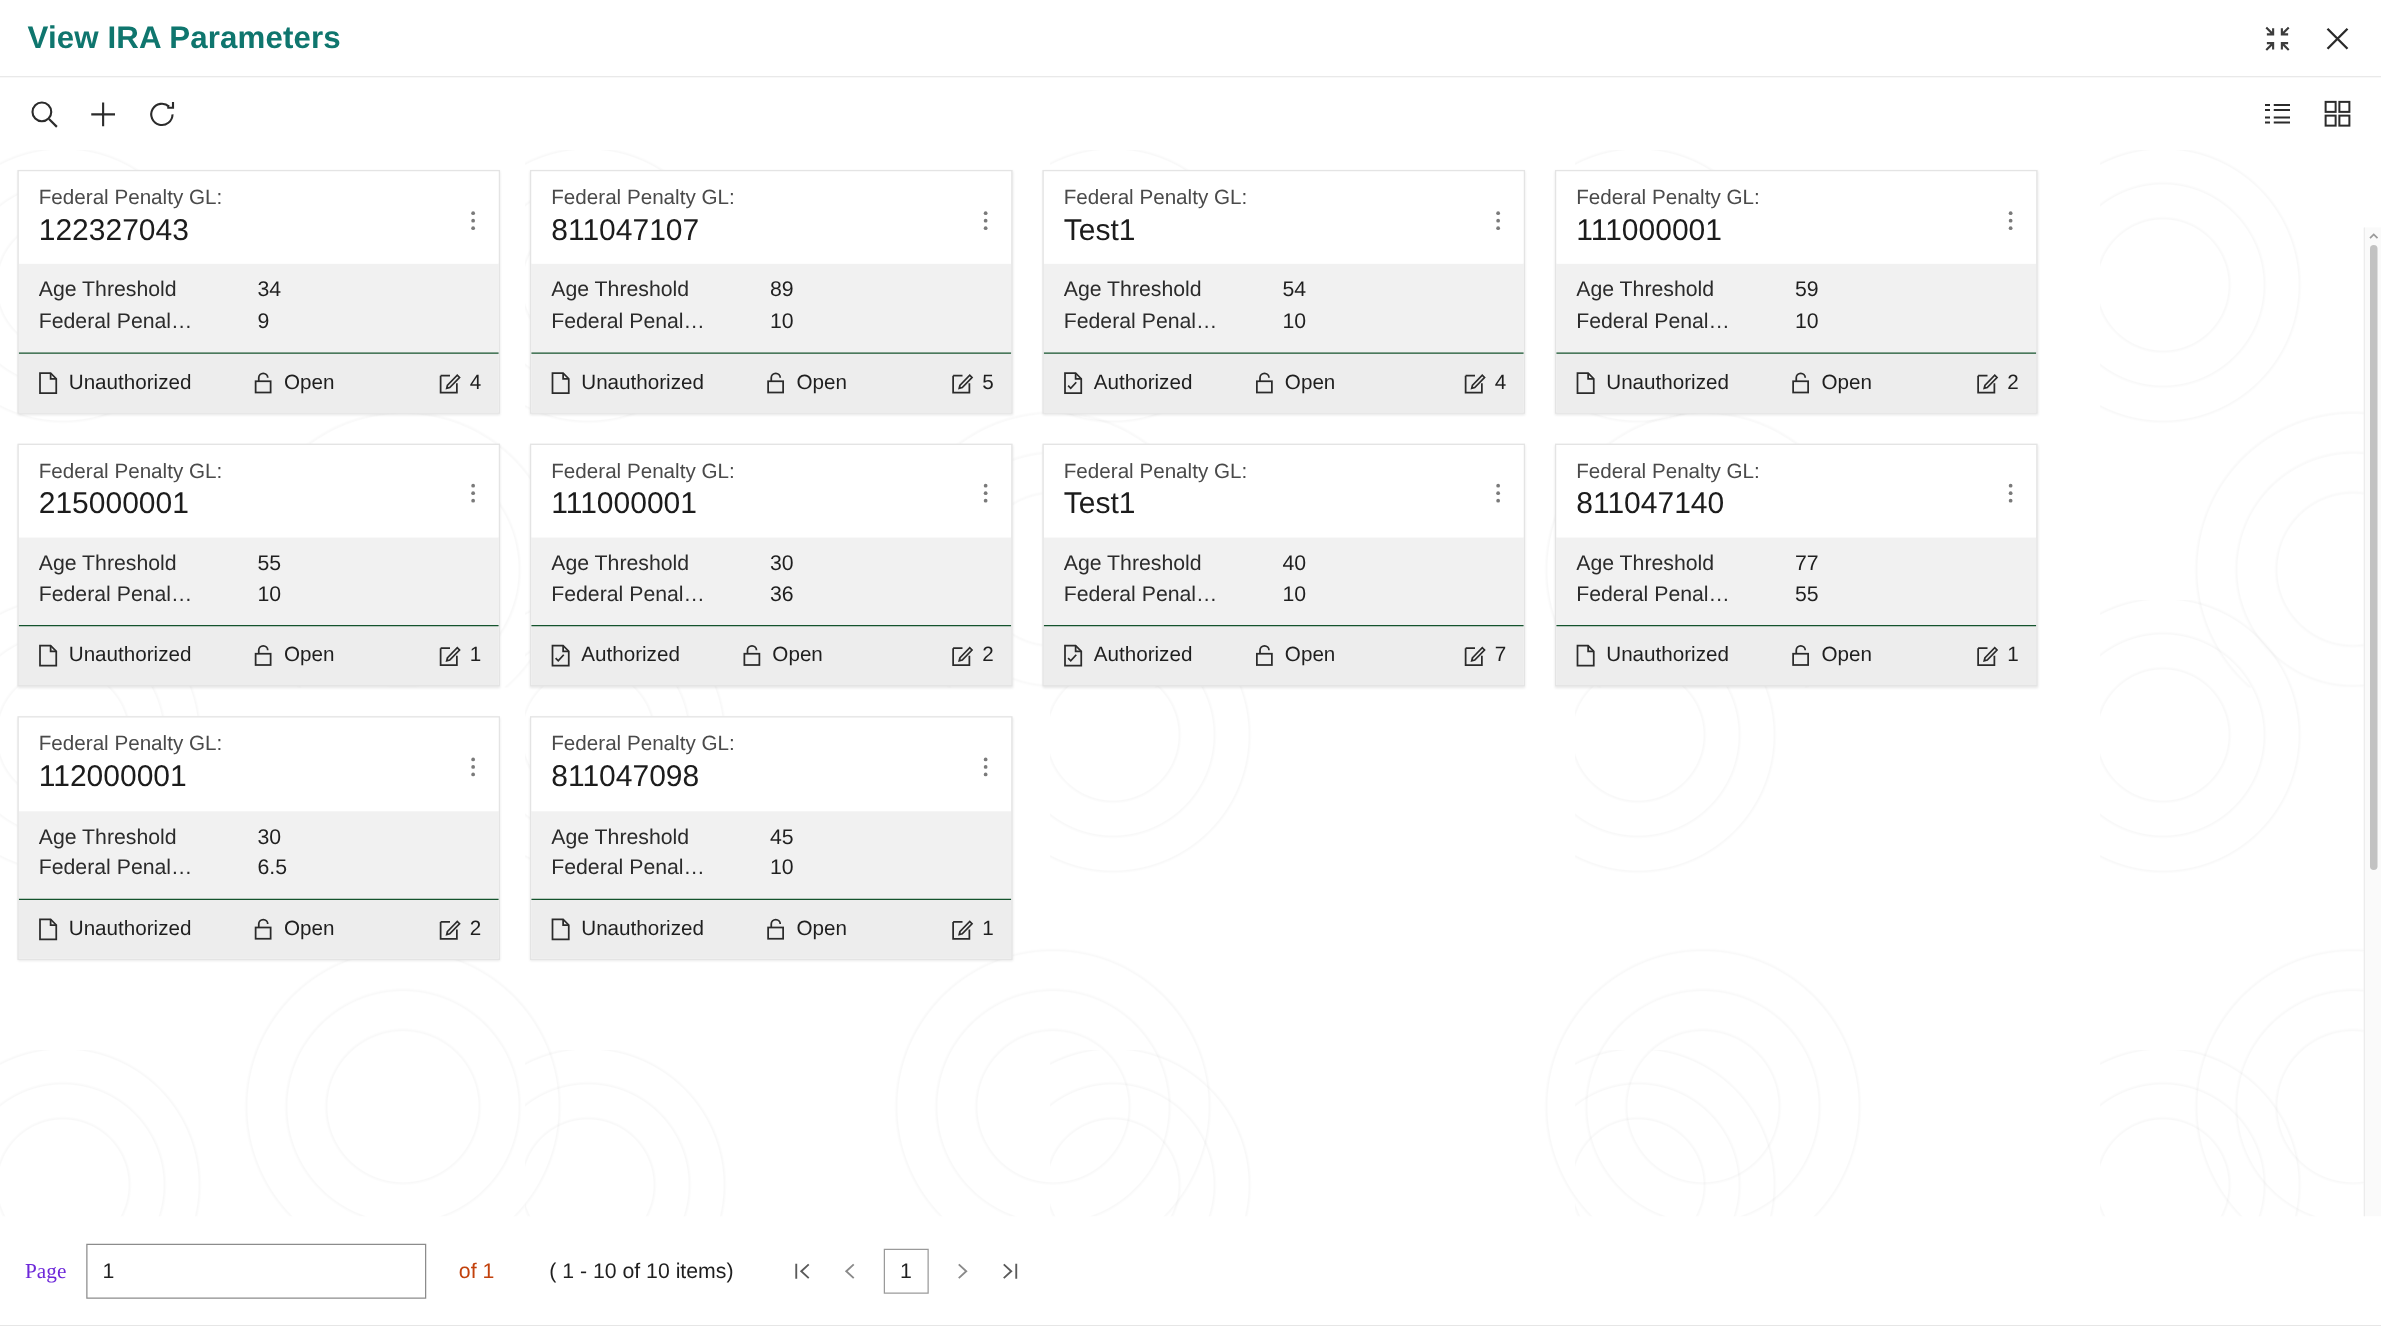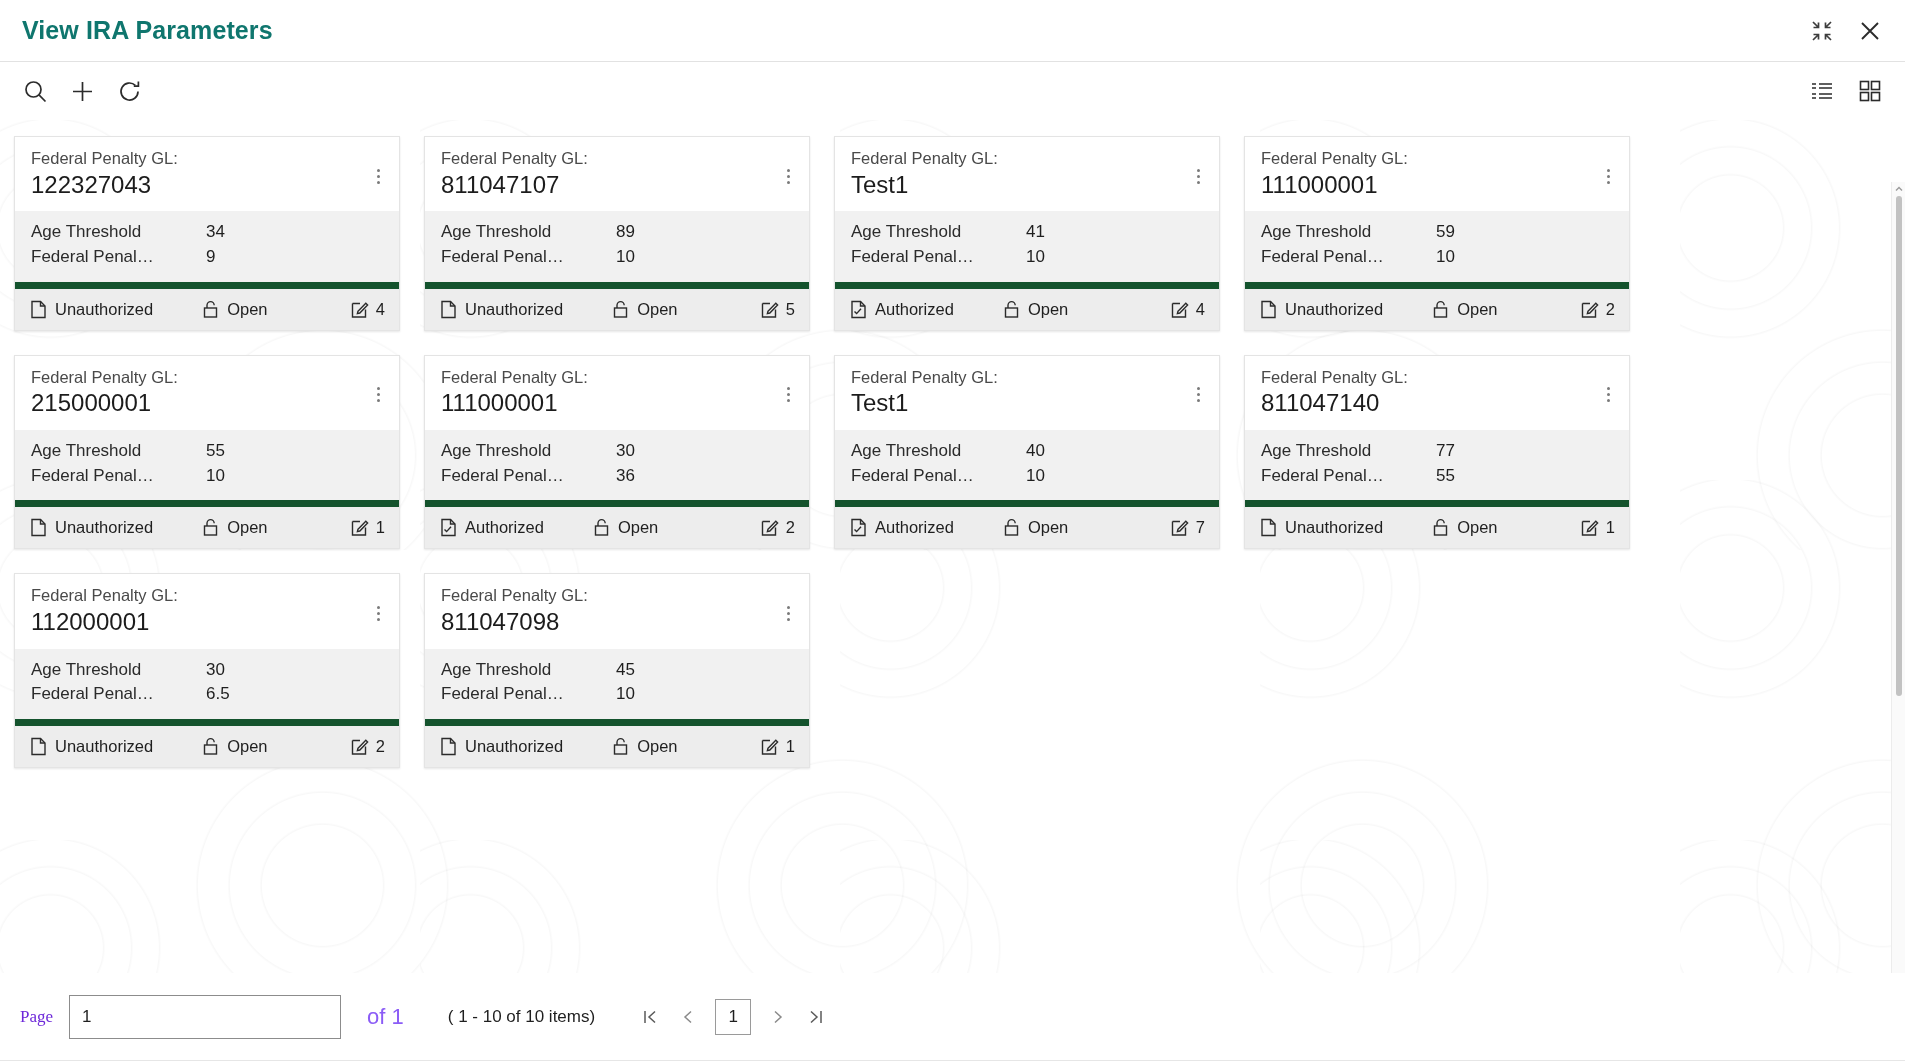--- a/index.html
+++ b/index.html
@@ -147,21 +147,21 @@
   .attr-label {
     width: 175px;
     white-space: nowrap;
     overflow: hidden;
     text-overflow: ellipsis;
     color: #2b2b2b;
   }
   .attr-val { color: #1f1f1f; }
   .card-foot {
     background: #ededed;
-    border-top: 7px solid #14532d;
+    border-top: 1px solid #14532d;
     height: 48px;
     display: flex;
     align-items: center;
     padding: 0 14px;
     gap: 0;
   }
   .foot-item {
     display: flex;
     align-items: center;
     gap: 7px;
@@ -219,22 +219,22 @@
     width: 272px;
     height: 44px;
     border: 1px solid #8c8c8c;
     background: #ffffff;
     font-size: 17px;
     color: #1f1f1f;
     padding: 0 12px;
     font-family: "Liberation Sans", sans-serif;
   }
   .page-of {
-    font-size: 22px;
-    color: #8b5cf6;
+    font-size: 17px;
+    color: #c2410c;
     margin-left: 26px;
   }
   .page-count-info {
     font-size: 17px;
     color: #1f1f1f;
     margin-left: 44px;
   }
   .pager {
     display: flex;
     align-items: center;
@@ -429,21 +429,21 @@
             <div class="card-value">Test1</div>
             <div class="card-menu">
               <i></i>
               <i></i>
               <i></i>
             </div>
           </div>
           <div class="card-body">
             <div class="attr-row">
               <span class="attr-label">Age Threshold</span>
-              <span class="attr-val">41</span>
+              <span class="attr-val">54</span>
             </div>
             <div class="attr-row">
               <span class="attr-label">Federal Penal…</span>
               <span class="attr-val">10</span>
             </div>
           </div>
           <div class="card-foot">
             <div class="foot-item status">
               <span class="foot-ico"><svg width="19" height="21" viewBox="0 0 19 21" fill="none" stroke="#2b2b2b" stroke-width="1.4">
                   <path d="M3 2.5 L11.5 2.5 L16 7 L16 18.5 L3 18.5 Z"></path>

